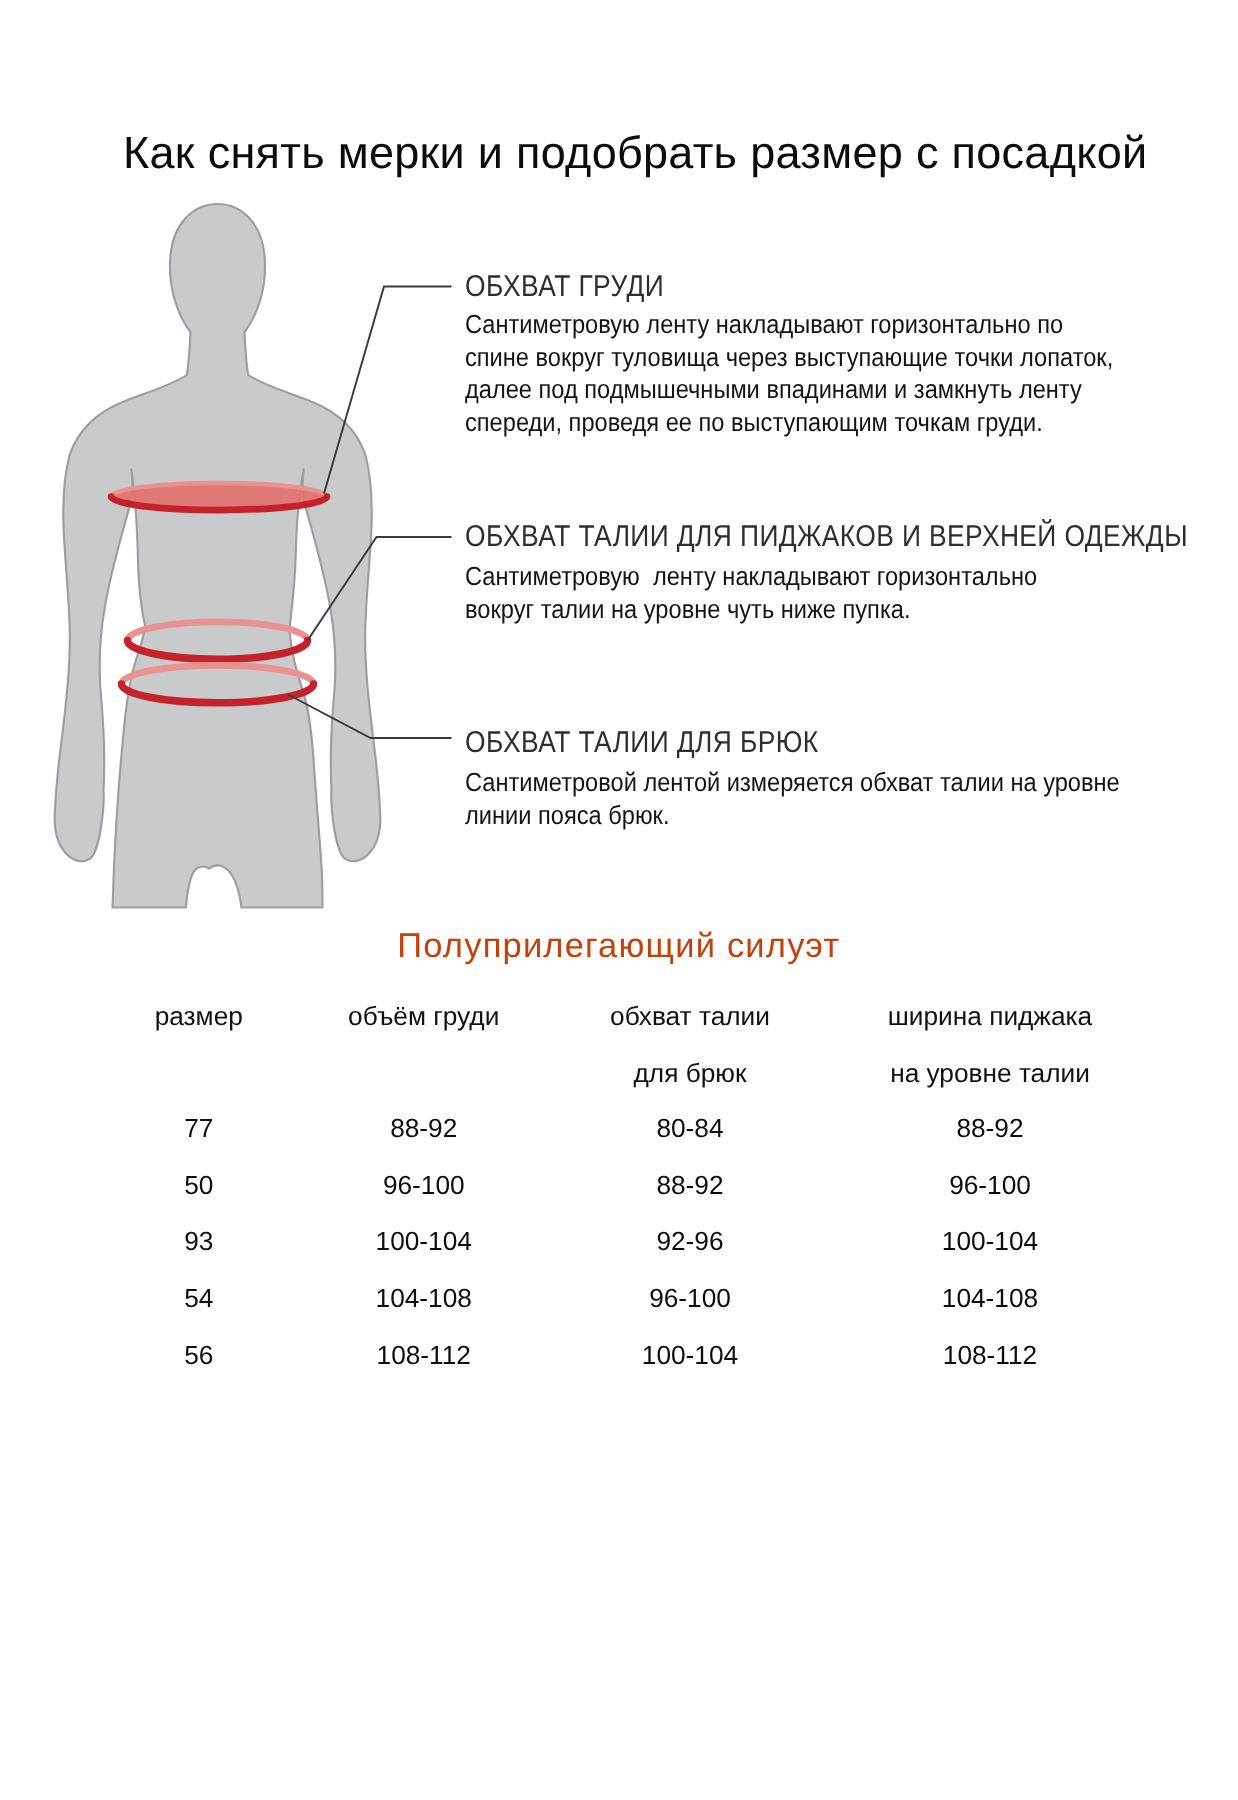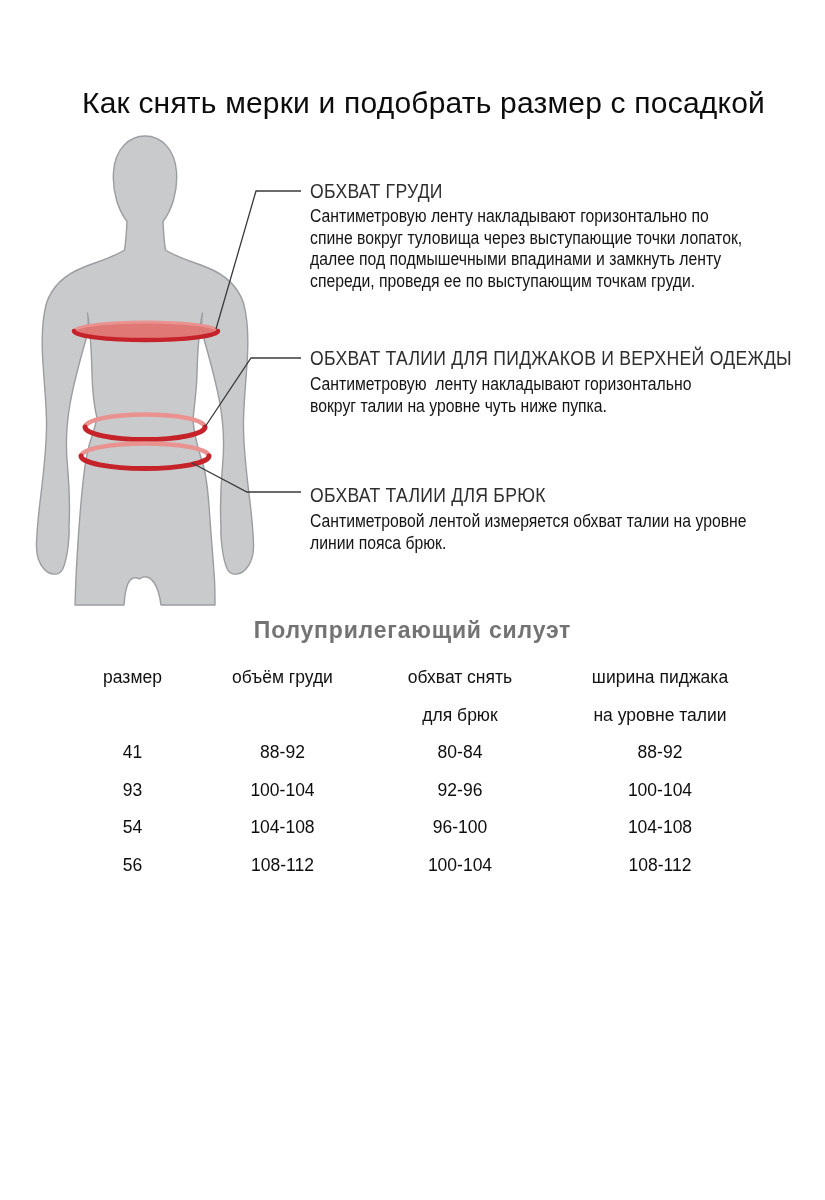--- a/index.html
+++ b/index.html
@@ -6,21 +6,21 @@
   #page{position:relative;width:825px;height:1160px;background:#ffffff;overflow:hidden;
         font-family:"Liberation Sans",sans-serif;color:#1a1a1a;}
   #figure-svg{position:absolute;left:0;top:0;width:825px;height:1200px;pointer-events:none;}
   .page-title{position:absolute;left:82px;top:86px;font-size:30px;color:#0c0c0c;
               letter-spacing:0.2px;white-space:nowrap;}
   .ann-heading{position:absolute;font-size:20px;color:#2e2e2e;white-space:nowrap;
                transform:scaleX(0.88);transform-origin:0 0;letter-spacing:0.3px;}
   .ann-body{position:absolute;font-size:17.5px;line-height:21.6px;color:#141414;
             white-space:pre-wrap;width:560px;transform:scaleX(0.9);transform-origin:0 0;}
   .section-title{position:absolute;left:0;right:0;top:617px;text-align:center;
-                 font-weight:bold;font-size:23px;letter-spacing:0.8px;color:#737373;}
+                 font-weight:normal;font-size:23px;letter-spacing:0.8px;color:#c2410c;}
   .size-table{position:absolute;left:40px;top:658px;width:700px;border-collapse:collapse;}
   .size-table th{font-weight:normal;font-size:17.5px;line-height:38px;vertical-align:top;
                  text-align:center;white-space:pre-line;padding:0;color:#111;}
   .size-table td{height:37.6px;text-align:center;vertical-align:middle;font-size:17.5px;
                  padding:0;color:#0d0d0d;}
   .c1{width:185px}.c2{width:115px}.c3{width:240px}.c4{width:160px}
 </style>
 </head>
 <body>
 
@@ -127,32 +127,38 @@
     <colgroup>
         <col class="c1">
         <col class="c2">
         <col class="c3">
         <col class="c4">
       </colgroup>
     <thead>
       <tr>
         <th>размер</th>
         <th>объём груди</th>
-        <th>обхват снять
+        <th>обхват талии
 для брюк</th>
         <th>ширина пиджака
 на уровне талии</th>
       </tr>
     </thead>
     <tbody>
       <tr>
-        <td>41</td>
+        <td>77</td>
         <td>88-92</td>
         <td>80-84</td>
         <td>88-92</td>
+      </tr>
+      <tr>
+        <td>50</td>
+        <td>96-100</td>
+        <td>88-92</td>
+        <td>96-100</td>
       </tr>
       <tr>
         <td>93</td>
         <td>100-104</td>
         <td>92-96</td>
         <td>100-104</td>
       </tr>
       <tr>
         <td>54</td>
         <td>104-108</td>

